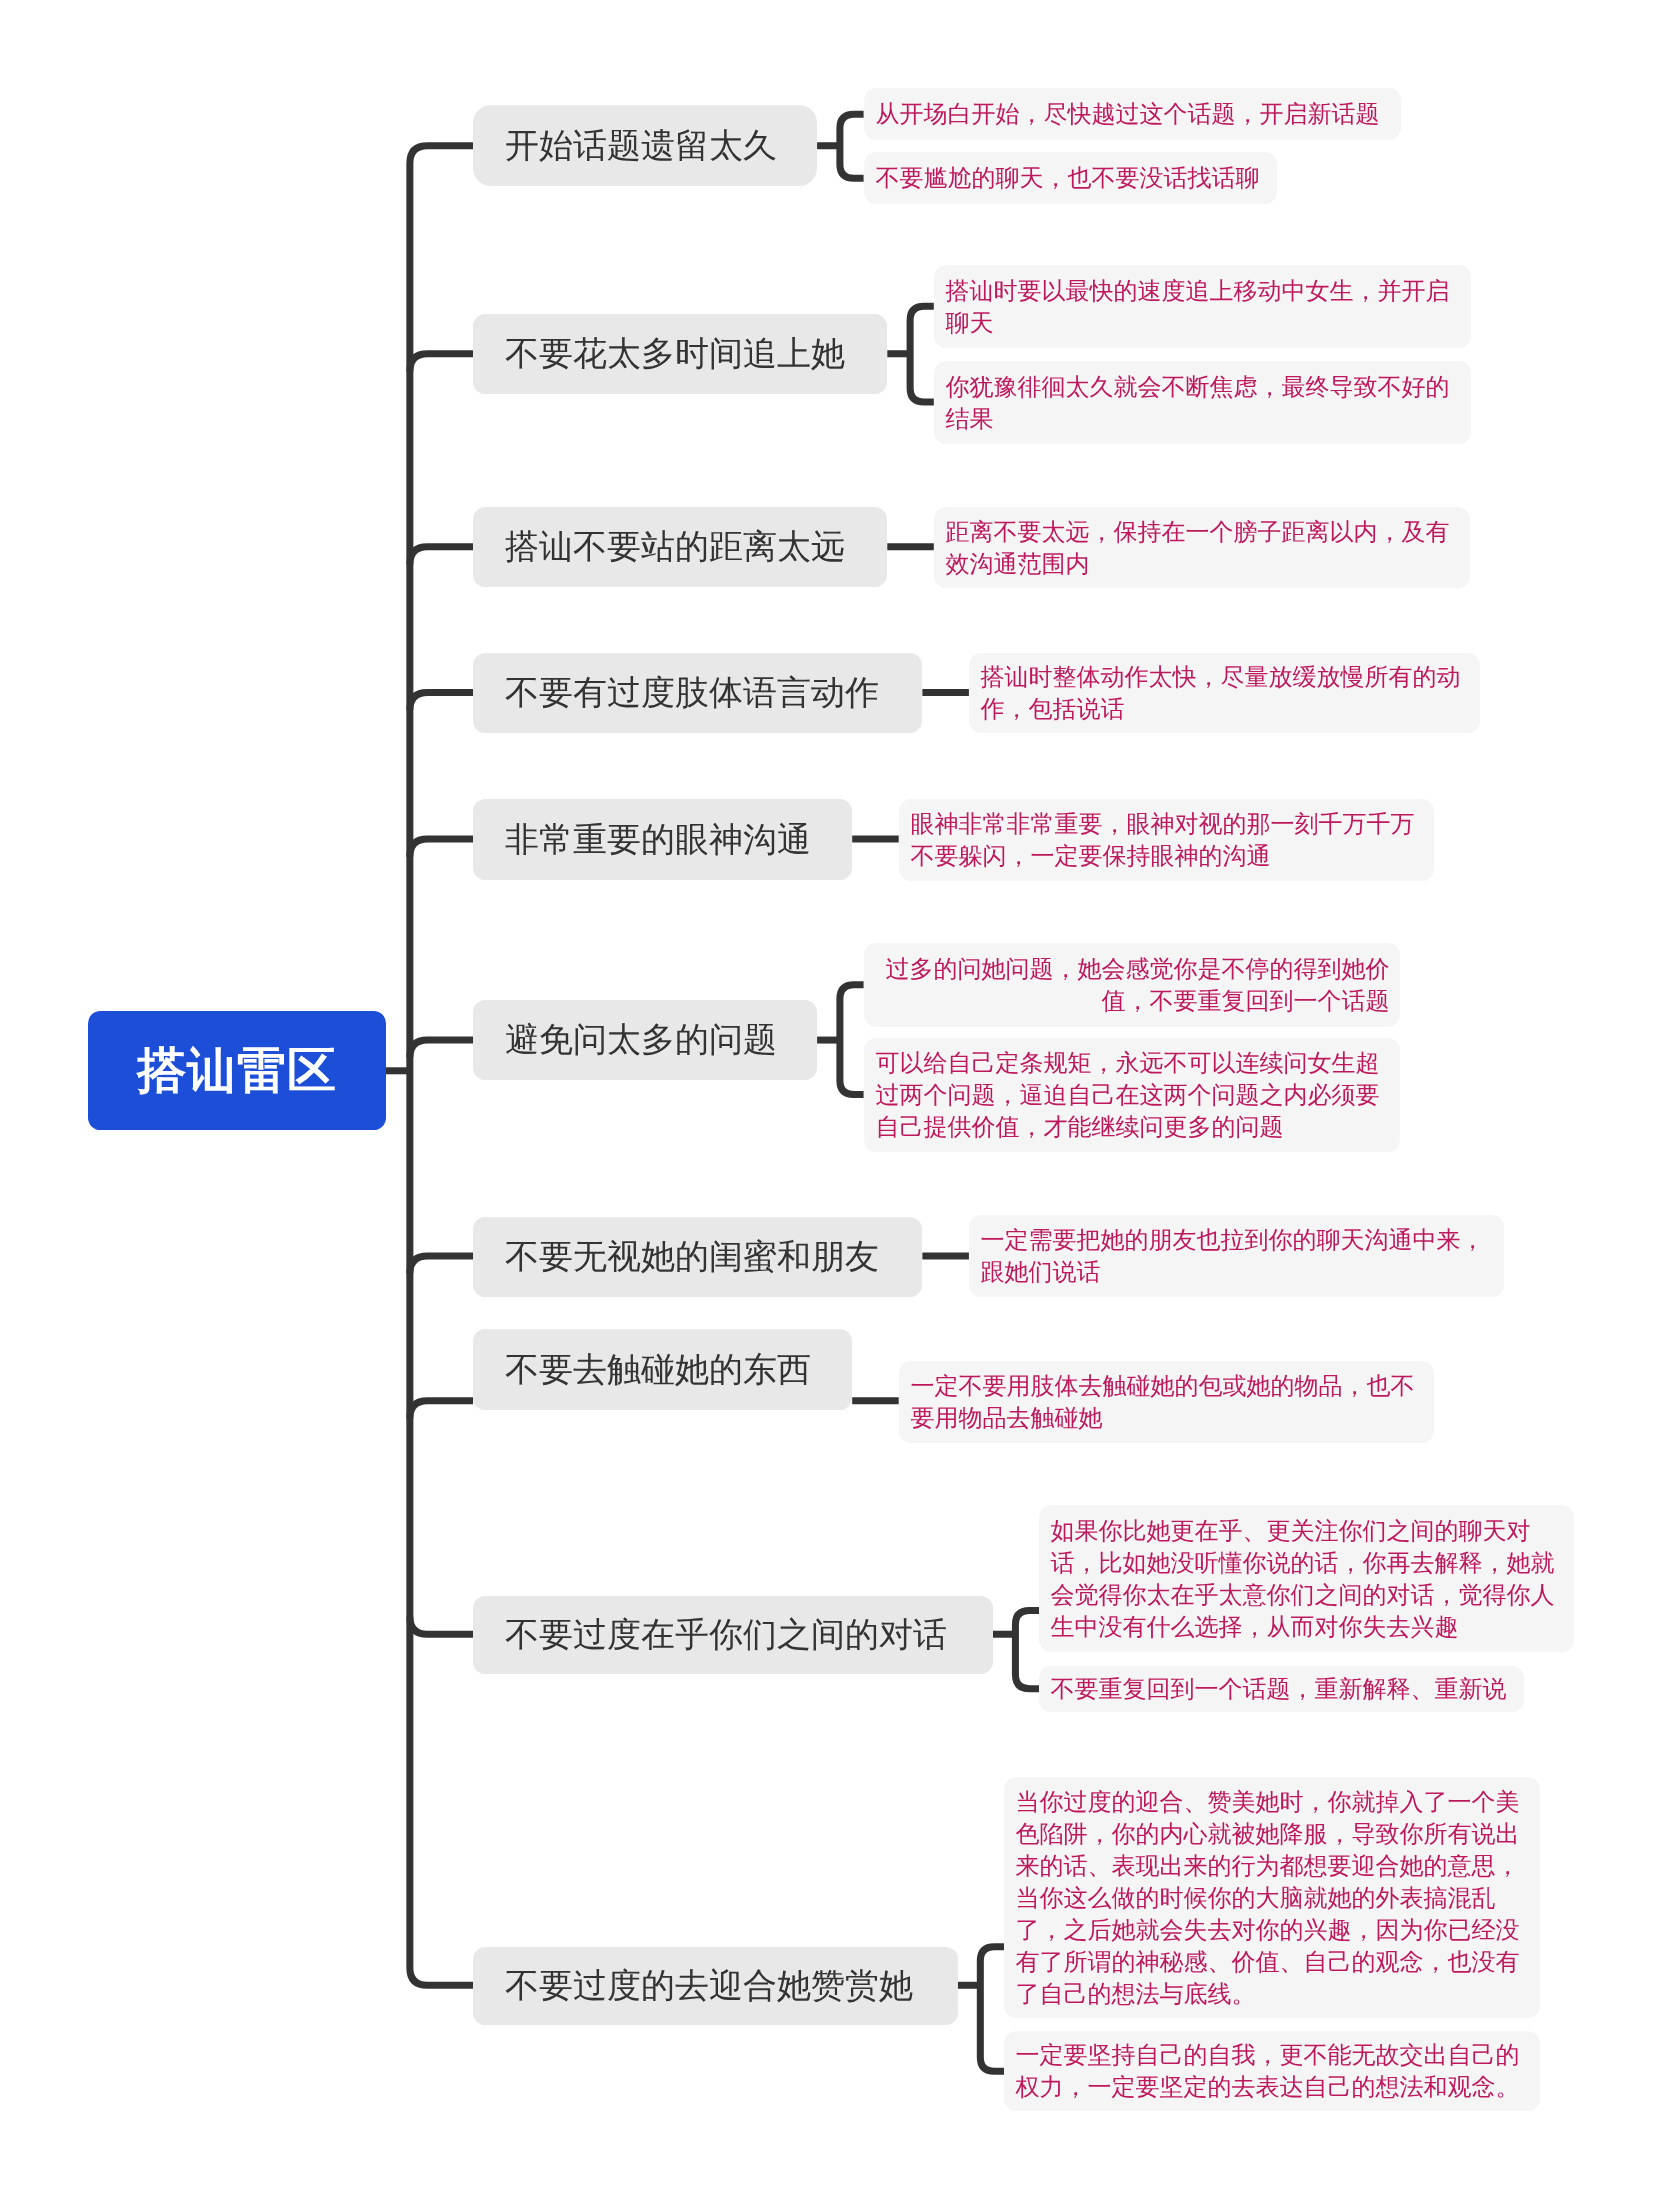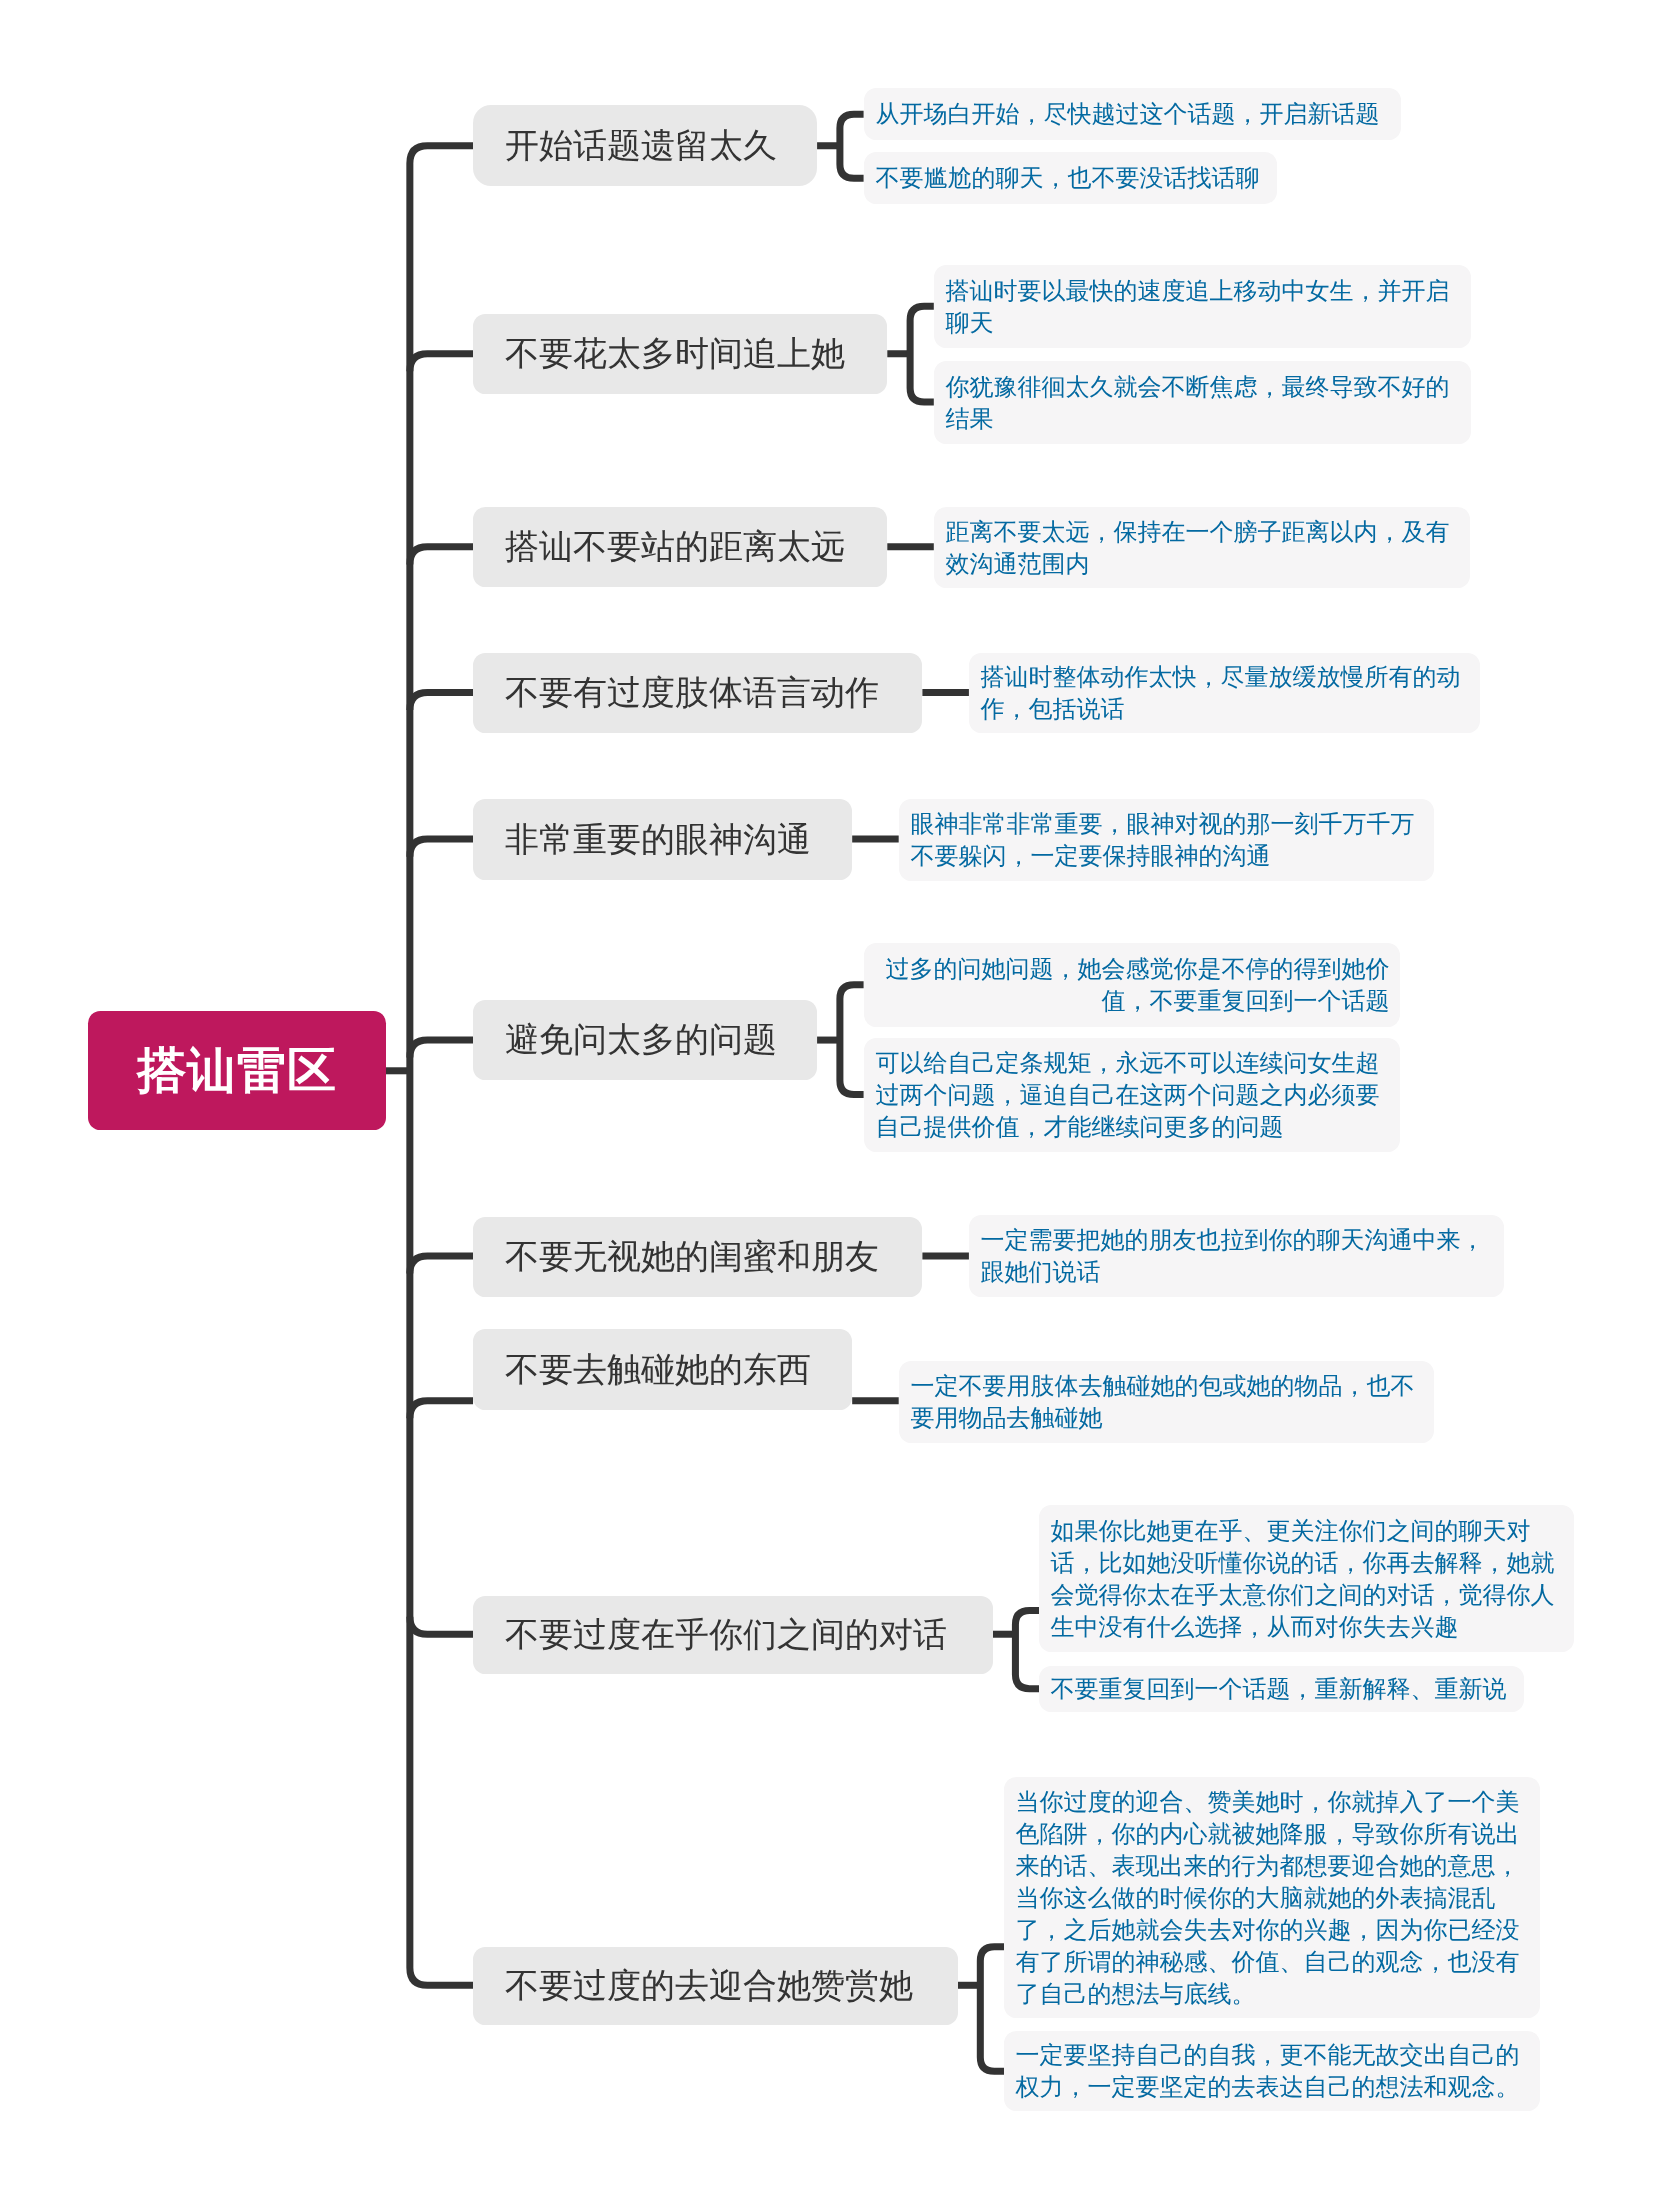--- a/index.html
+++ b/index.html
@@ -1,26 +1,26 @@
 <!DOCTYPE html>
 <html style="font-size:14px"><head>
 <meta charset="utf-8">
 <style>
   html, body { margin:0; padding:0; background:#ffffff; }
   body { width:1664px; height:2203px; position:relative; overflow:hidden;
          font-family:"DejaVu Sans","Liberation Sans",sans-serif; color:#333333; }
   #connectors { position:absolute; left:0; top:0; width:1664px; height:2203px; }
-  .root { position:absolute; background:#be185d; border-radius:12.3px;
+  .root { position:absolute; background:#1d4ed8; border-radius:12.3px;
           color:#ffffff; font-size:49px; font-weight:bold;
           display:flex; align-items:center; justify-content:center; letter-spacing:0.9px; }
   .branch { position:absolute; background:#e8e8e8; border-radius:12.3px;
             font-size:34px; color:#333333; display:flex; align-items:center;
             box-sizing:border-box; padding-left:32px; white-space:nowrap; }
   .leaf { position:absolute; background:#f6f5f6; border-radius:12.3px;
-          font-size:24px; line-height:32px; color:#0369a1; box-sizing:border-box;
+          font-size:24px; line-height:32px; color:#be185d; box-sizing:border-box;
           padding:8.8px 10.5px 8.8px 11.4px; display:flex; flex-direction:column; justify-content:center; }
   .leaf .line { display:block; white-space:nowrap; }
 </style>
 </head>
 <body>
 
 <svg id="connectors" viewBox="0 0 1896 2510">
   <g fill="none" stroke="#333333" stroke-width="8" stroke-linecap="butt" stroke-linejoin="round">
 
     <path d="M438 1220 H467"></path>

